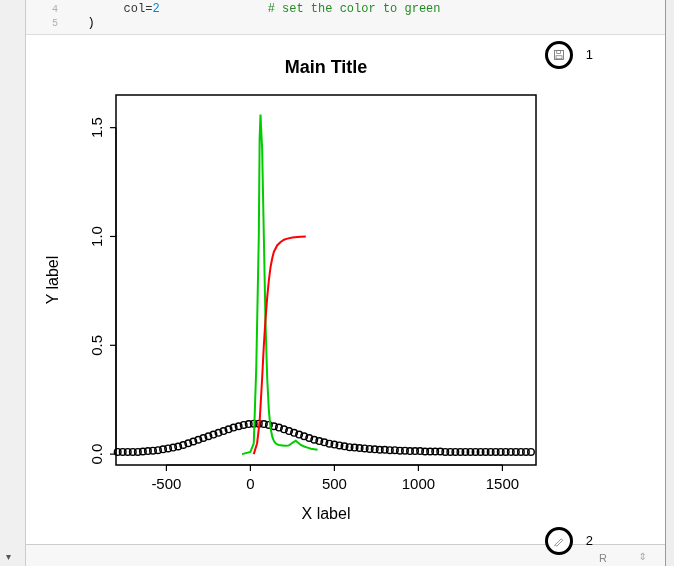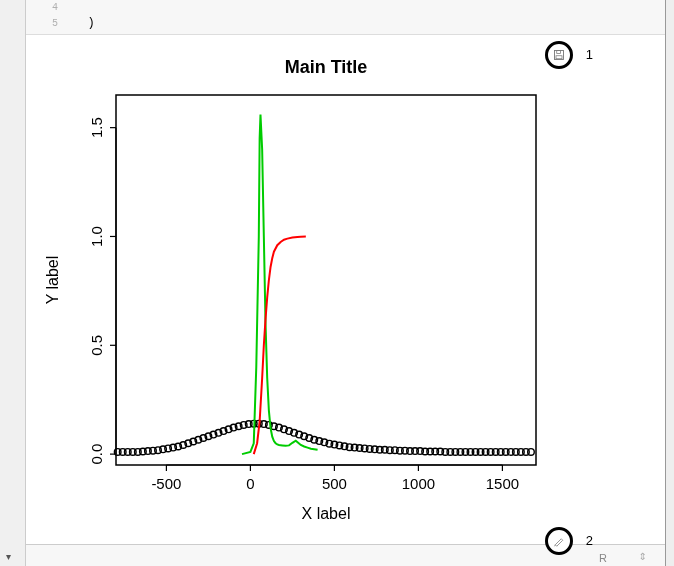--- a/index.html
+++ b/index.html
@@ -30,20 +30,21 @@
 <body>
 
 <div class="root">
   <div class="gutter-left">
     <div class="gutter-arrow">▾</div>
   </div>
   <div class="main">
     <div class="code-block">
       <div class="code-line">
         <span class="lineno">4</span>
+        <span class="code-content">        <span class="arg">col</span><span class="eq">=</span><span class="num">2</span>               <span class="cmt"># set the color to green</span></span>
       </div>
       <div class="code-line">
         <span class="lineno">5</span>
         <span class="code-content">   <span>)</span></span>
       </div>
     </div>
     <div class="plot-area">
       <div class="circle-btn" style="right:92px; top:6px;">
         <svg viewBox="0 0 16 16">
             <rect x="2" y="2" width="12" height="12" fill="none" stroke="#777" stroke-width="1.2"></rect>

